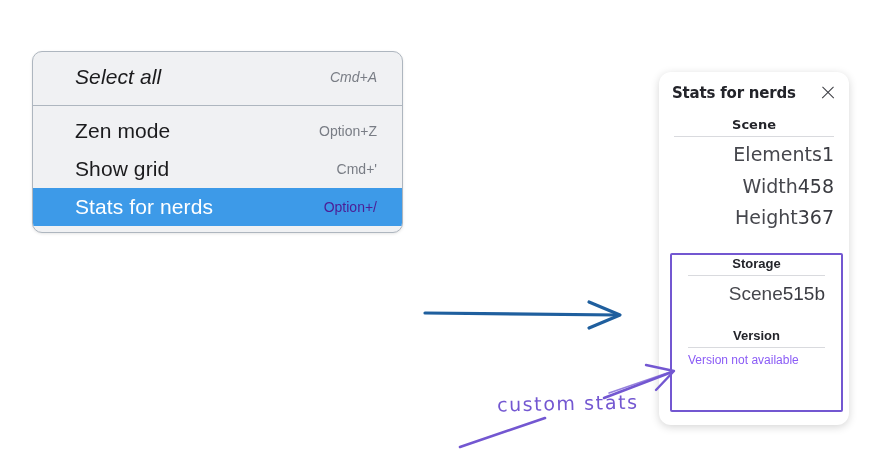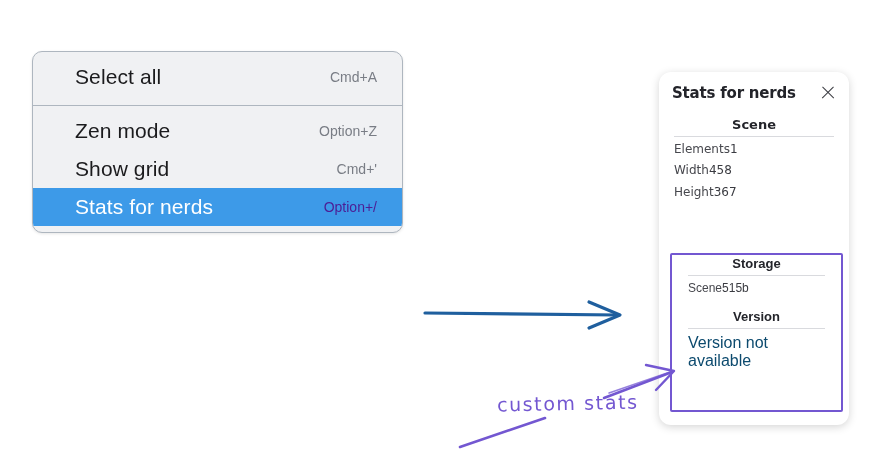--- a/index.html
+++ b/index.html
@@ -23,21 +23,21 @@
     top: 51px;
     width: 371px;
     background: #f0f1f3;
     border: 1px solid #aeb6bf;
     border-radius: 10px;
     box-shadow: 0 1px 3px rgba(0,0,0,0.10);
     overflow: hidden;
     box-sizing: border-box;
   }
   .menu-section { padding: 6px 0; }
-  .menu-section.first { padding-bottom: 9px; }
+  .menu-section.first { padding-bottom: 9px; font-style: italic; }
   .menu-divider {
     height: 1px;
     background: #aeb6bf;
     width: 100%;
   }
   .menu-item {
     display: flex;
     align-items: center;
     justify-content: space-between;
     height: 38px;
@@ -114,31 +114,31 @@
     color: #23242a;
     padding: 1px 0 4px 0;
   }
   .sec-rule {
     height: 1px;
     background: #d9dade;
     margin: 0 2px 2px 2px;
   }
   .stat-row {
     display: flex;
-    justify-content: flex-start;
+    justify-content: flex-end;
     align-items: baseline;
-    font-size: 12px;
+    font-size: 19px;
     color: #46474d;
     padding: 2px 2px;
     line-height: 1.45;
   }
   .stat-value { color: #3a3b41; }
   .stat-full {
-    font-size: 16px;
-    color: #0c4a6e;
+    font-size: 12px;
+    color: #8b5cf6;
     padding: 3px 2px 0 2px;
   }
 
   
   #custom-stats-box {
     position: absolute;
     left: 670px;
     top: 253px;
     width: 173px;
     height: 159px;
@@ -236,21 +236,21 @@
 <div id="custom-stats-inner">
   <div>
     <div class="sec-heading">Storage</div>
     <div class="sec-rule"></div>
     <div class="stat-row">
       <span>Scene</span>
       <span class="stat-value">515b</span>
     </div>
   </div>
 
-  <div style="margin-top:9px;">
+  <div style="margin-top:17px;">
     <div class="sec-heading">Version</div>
     <div class="sec-rule"></div>
     <div class="stat-full">Version not available</div>
   </div>
 </div>
 
 <div id="custom-stats-box"></div>
 
 <svg id="annotations" viewBox="0 0 873 461" xmlns="http://www.w3.org/2000/svg">
 

